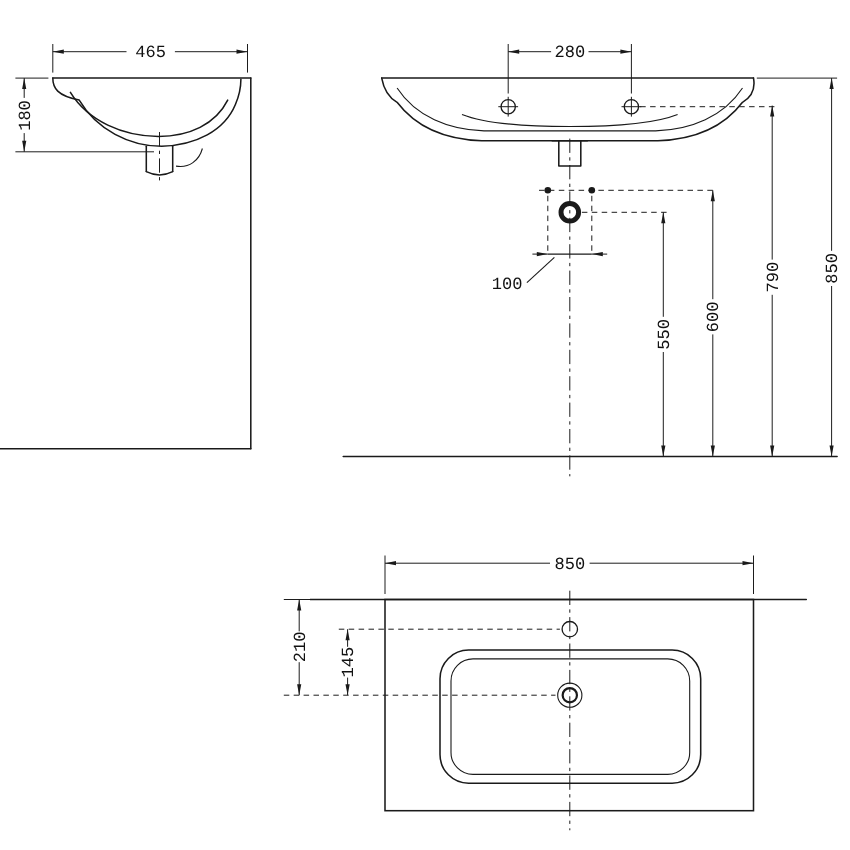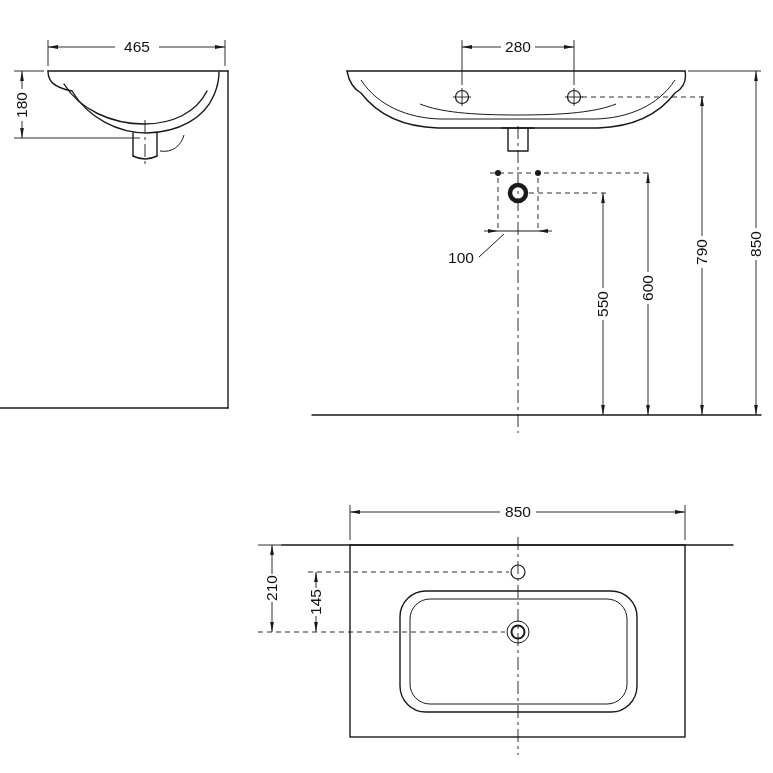--- a/index.html
+++ b/index.html
@@ -1,17 +1,17 @@
 <!DOCTYPE html>
 <html><head>
 <meta charset="utf-8">
 <style>
   html,body{margin:0;padding:0;background:#fff;}
   .canvas{position:relative;width:773px;height:755px;background:#fff;overflow:hidden;
-          font-family:Liberation Sans, sans-serif;border-radius:24px;}
+          font-family:Liberation Mono, monospace;border-radius:24px;}
   svg{display:block;}
   .ln{stroke:#1a1a1a;stroke-width:1.4;fill:none;stroke-linecap:round;}
   .thin{stroke:#1a1a1a;stroke-width:1;fill:none;}
   .ext{stroke:#1a1a1a;stroke-width:0.9;fill:none;}
   .dim{stroke:#1a1a1a;stroke-width:0.9;fill:none;}
   .dash{stroke:#1a1a1a;stroke-width:0.9;fill:none;stroke-dasharray:5 4;}
   .cline{stroke:#1a1a1a;stroke-width:0.9;fill:none;stroke-dasharray:13 4 3 4;}
   .lbl{font-size:15.5px;fill:#111;}
   .dot{fill:#1a1a1a;stroke:none;}
   .hole{stroke:#1a1a1a;stroke-width:1.2;fill:#fff;}

